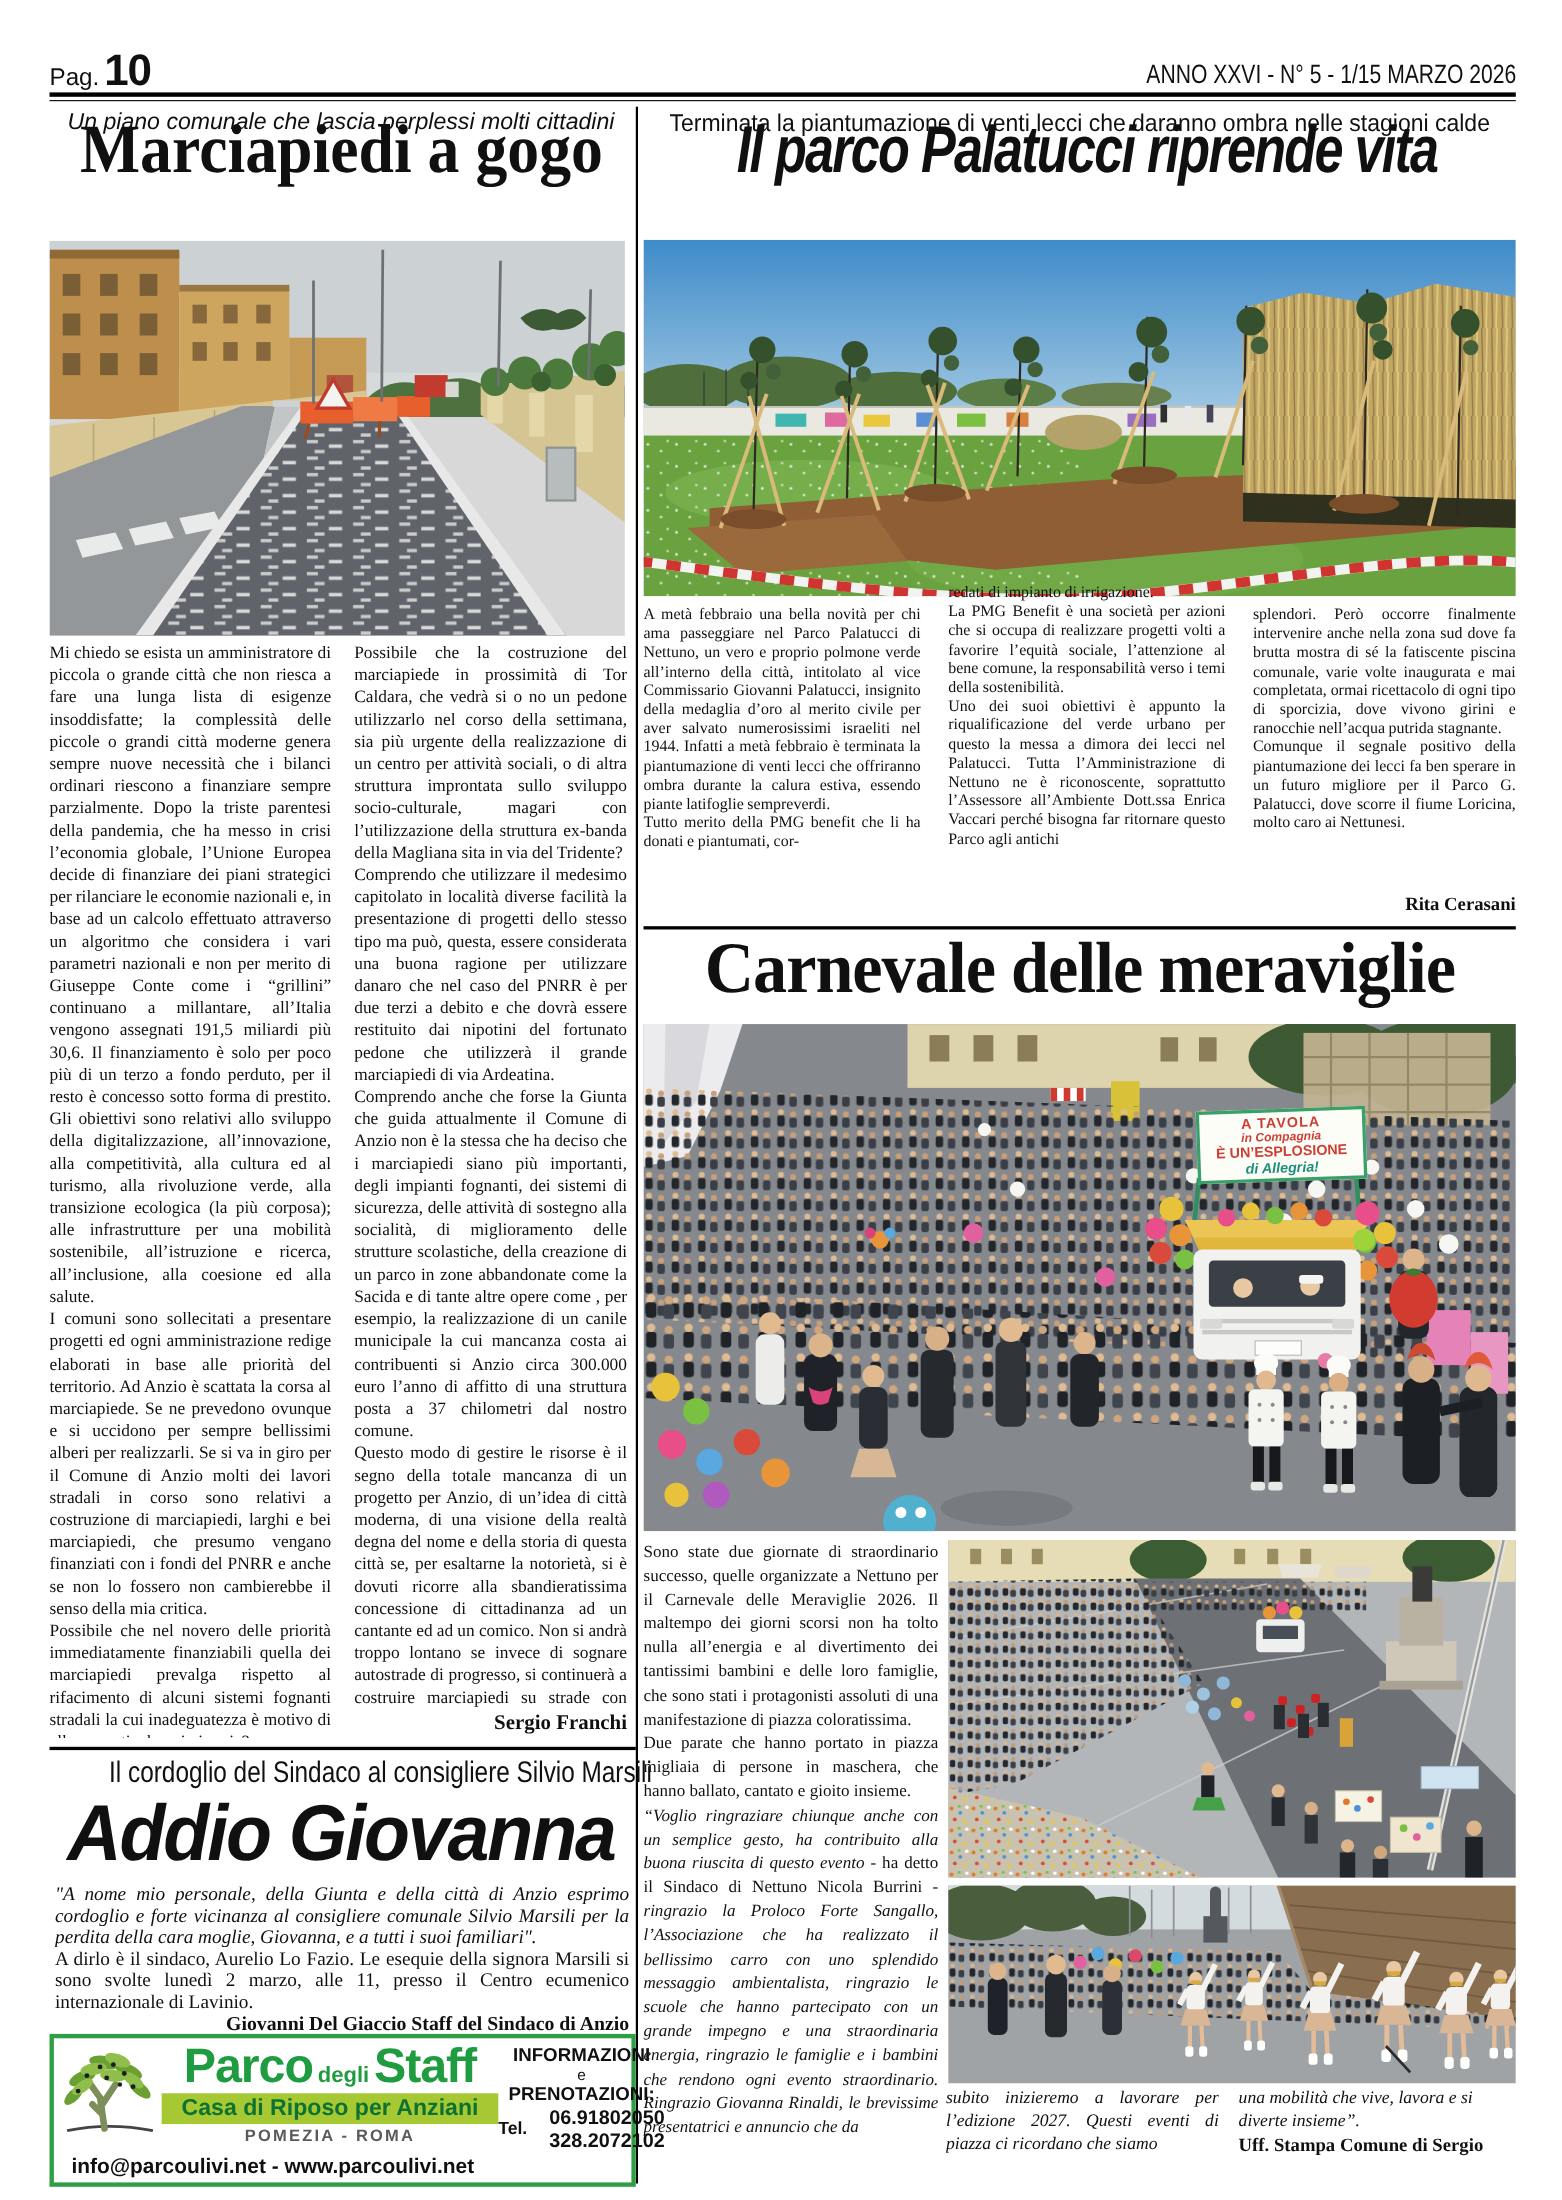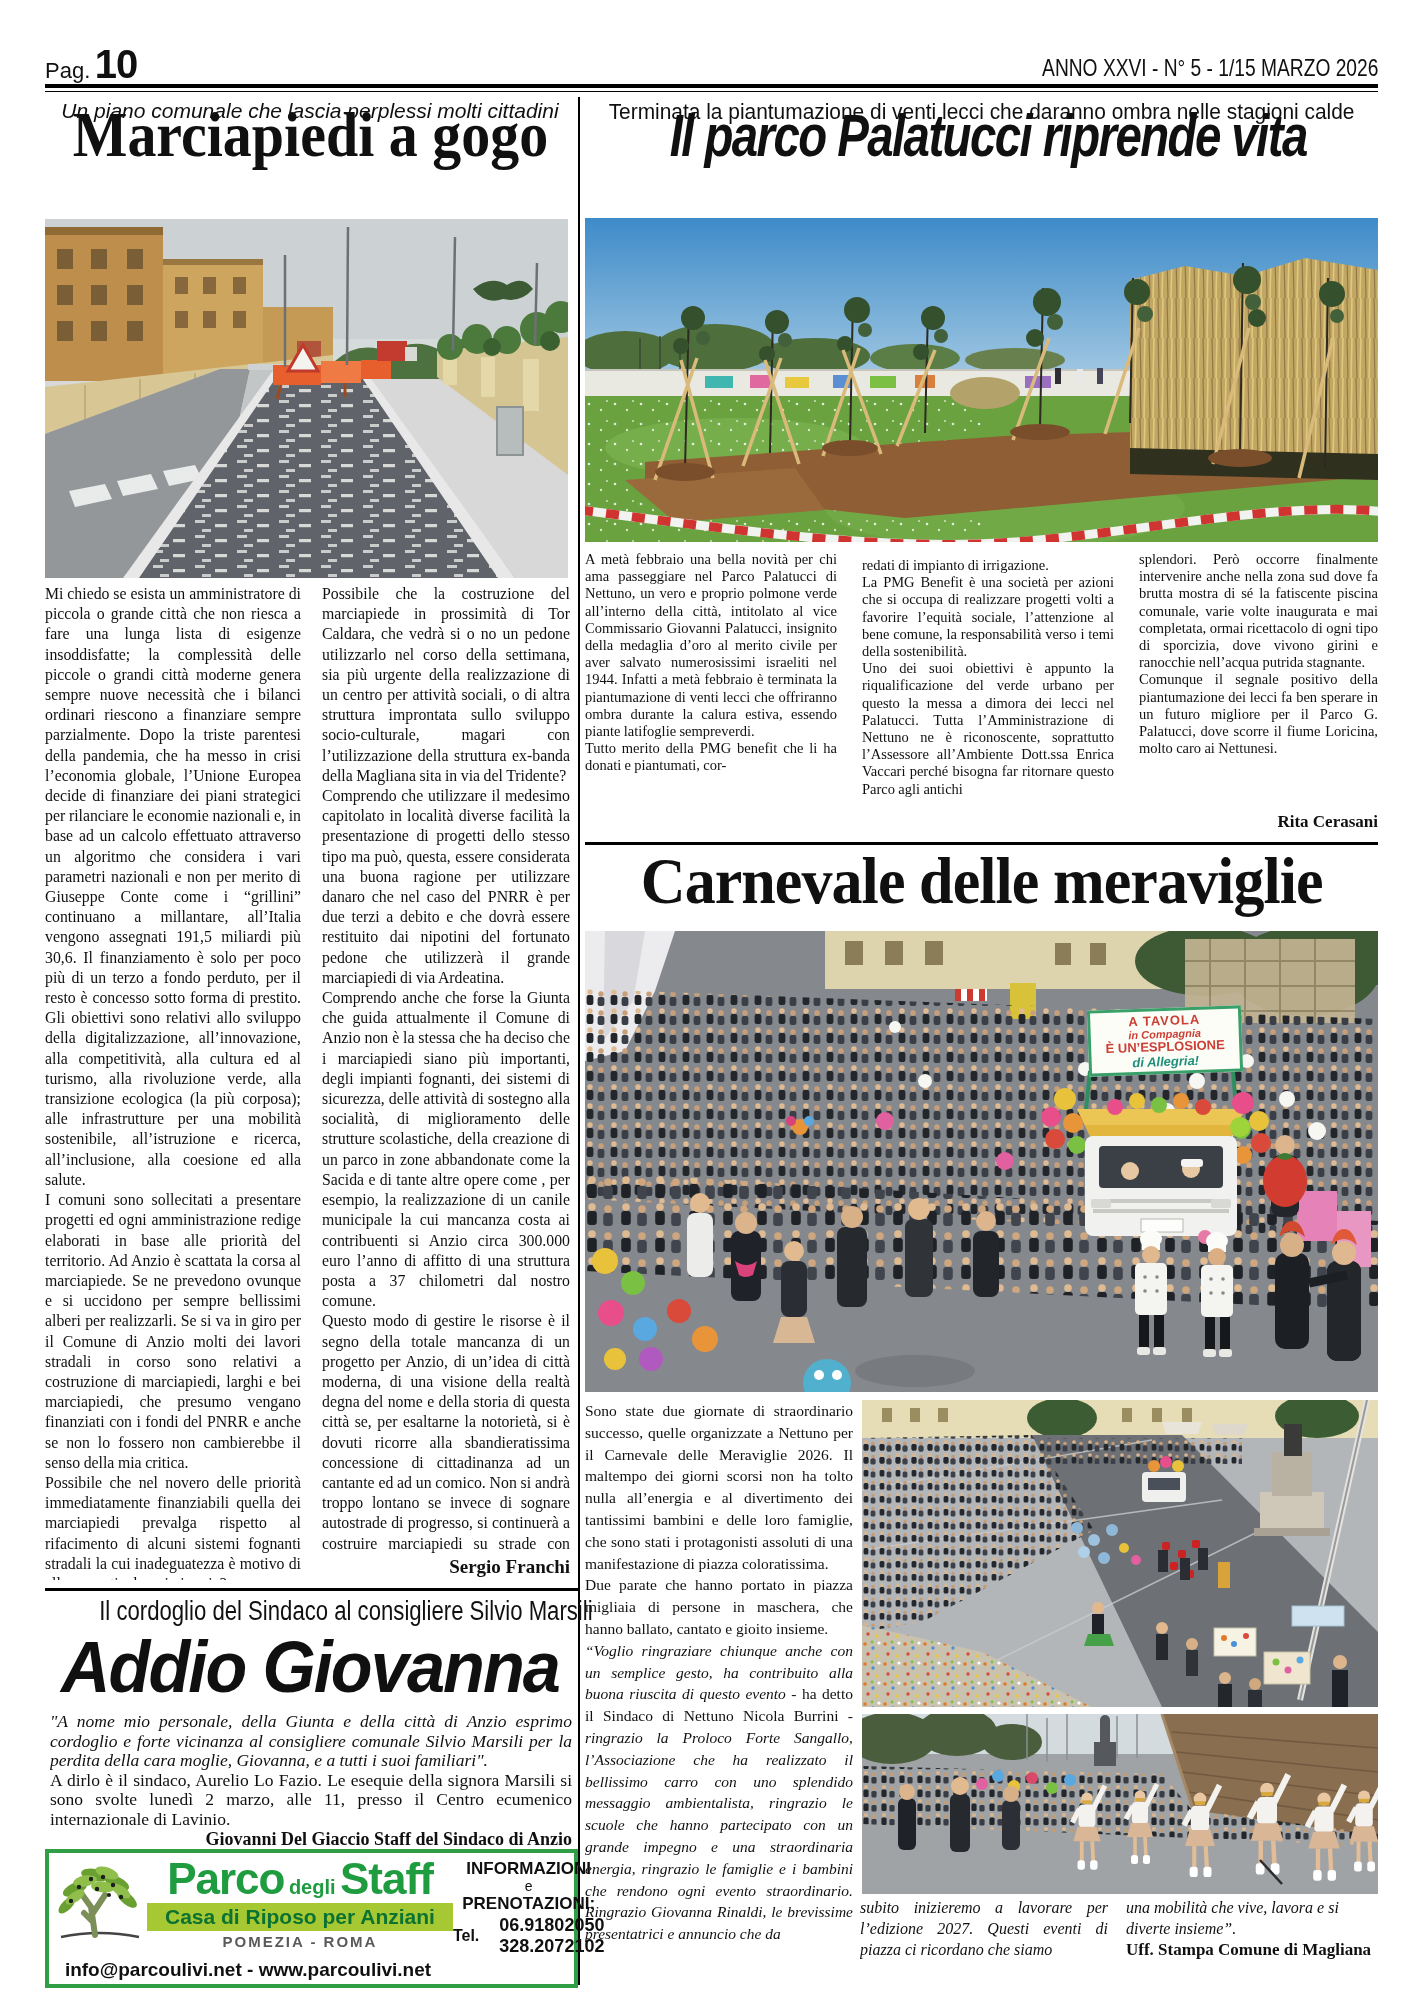--- a/index.html
+++ b/index.html
@@ -37,21 +37,21 @@
   .rule-left-bottom{left:45px;top:1588px;width:533px;height:3px;background:#000;}
 
   
   .ra-kicker{left:585px;top:99px;width:793px;text-align:center;font-size:22px;font-family:"Liberation Sans",sans-serif;white-space:nowrap;}
   .ra-kicker span{display:inline-block;transform:scaleX(.95);transform-origin:center;}
   .ra-headline{left:585px;top:104px;width:793px;text-align:center;font-weight:bold;font-style:italic;font-size:60px;line-height:1.05;font-family:"Liberation Sans",sans-serif;white-space:nowrap;}
   .ra-headline span{display:inline-block;transform:scaleX(.79);transform-origin:center;letter-spacing:-2px;}
   .photo2{left:585px;top:218px;width:793px;height:324px;}
   .smalltxt{font-size:14.5px;line-height:17.2px;hyphens:auto;-webkit-hyphens:auto;word-spacing:-.3px;}
   .ra-col1{left:585px;top:551px;width:252px;height:290px;}
-  .ra-col2{left:862px;top:557px;width:252px;height:290px;}
+  .ra-col2{left:862px;top:531px;width:252px;height:290px;}
   .ra-col3{left:1139px;top:551px;width:239px;height:290px;}
   .ra-sig{left:1139px;top:812px;width:239px;text-align:right;font-weight:bold;font-size:17px;background:#fff;}
   .rule-right{left:585px;top:842px;width:793px;height:3px;background:#000;}
 
   
   .ca-headline{left:585px;top:846px;width:793px;text-align:center;font-weight:bold;font-size:66px;line-height:1.05;font-family:"Liberation Serif",serif;white-space:nowrap;}
   .ca-headline span{display:inline-block;transform:scaleX(.94);transform-origin:center;letter-spacing:-1px;}
   .photo3{left:585px;top:931px;width:793px;height:461px;}
   .ca-col1{left:585px;top:1400px;width:268px;height:594px;font-size:15.5px;line-height:21.8px;hyphens:auto;-webkit-hyphens:auto;}
   .ca-col1 p{margin:0;}
@@ -757,21 +757,21 @@
         <use href="#maj" transform="translate(462,126) scale(1.2)"></use>
         <use href="#maj" transform="translate(502,120) scale(1.1)"></use>
       </g>
       <line x1="398" y1="146" x2="420" y2="170" stroke="#2c2c2c" stroke-width="2.5"></line>
     </svg>
   </div>
 
   <div class="abs ca-capA cap just hidden-overflow">subito inizieremo a lavorare per l’edizione 2027. Questi eventi di piazza ci ricordano che siamo</div>
   <div class="abs ca-capB cap hidden-overflow">
     <span>una mobilità che vive, lavora e si diverte insieme”.</span>
-    <div class="ca-byline">Uff. Stampa Comune di Magliana</div>
+    <div class="ca-byline">Uff. Stampa Comune di Sergio</div>
   </div>
 
   <div class="abs co-kicker">
     <span>Il cordoglio del Sindaco al consigliere Silvio Marsili</span>
   </div>
   <div class="abs co-headline">
     <span>Addio Giovanna</span>
   </div>
   <div class="abs co-text hidden-overflow">
     <div class="co-quote just">"A nome mio personale, della Giunta e della città di Anzio esprimo cordoglio e forte vicinanza al consigliere comunale Silvio Marsili per la perdita della cara moglie, Giovanna, e a tutti i suoi familiari".</div>

